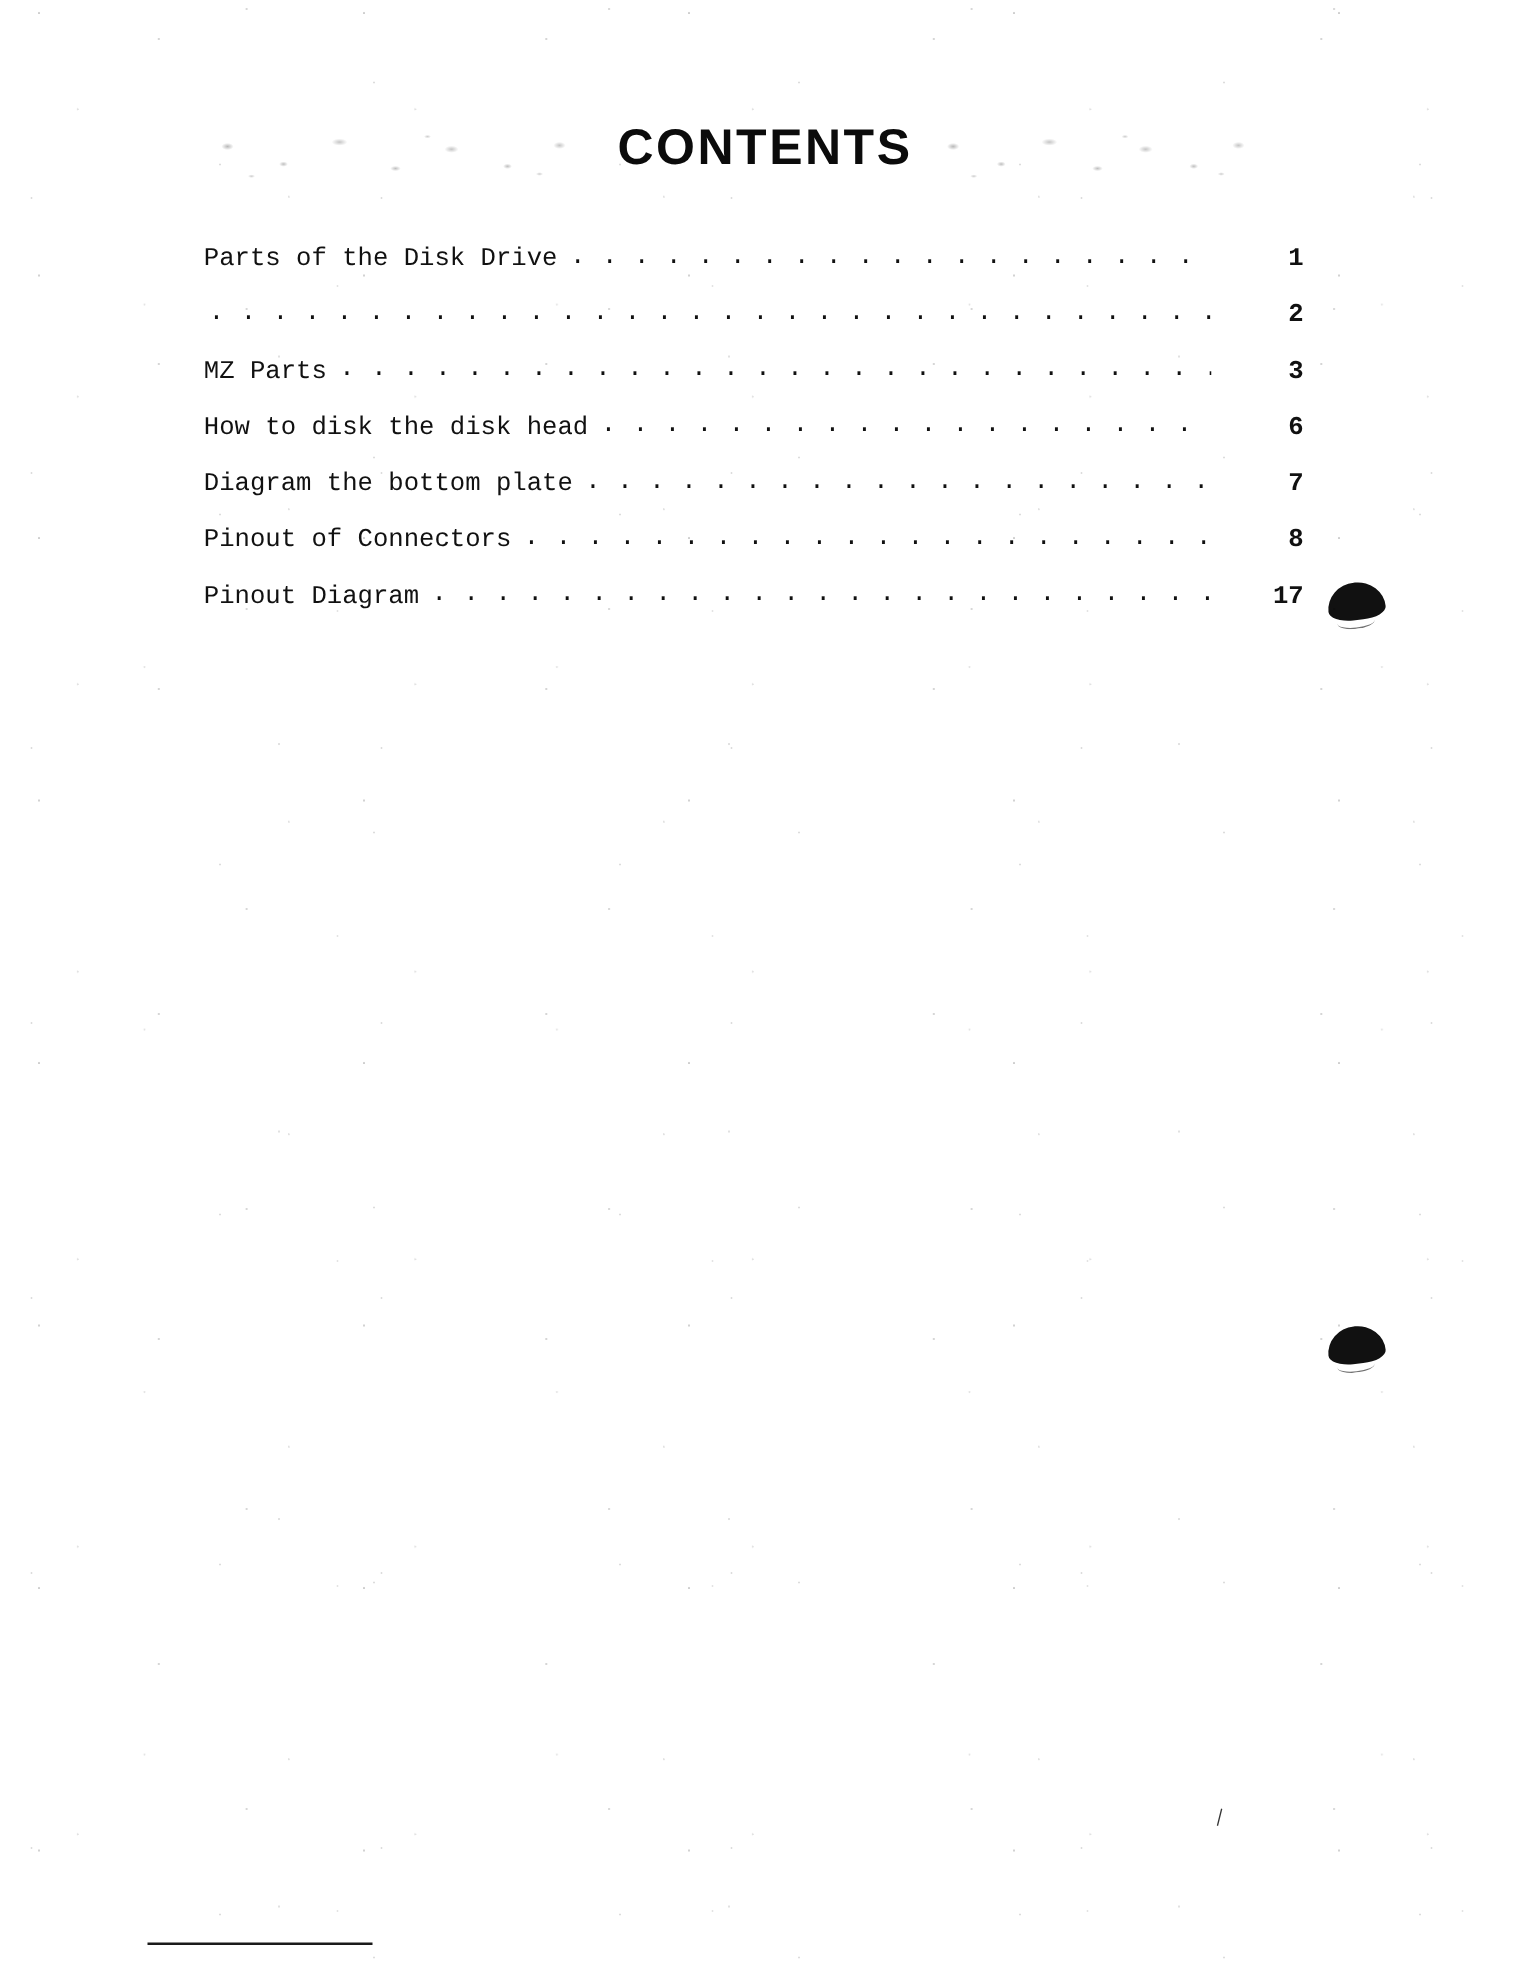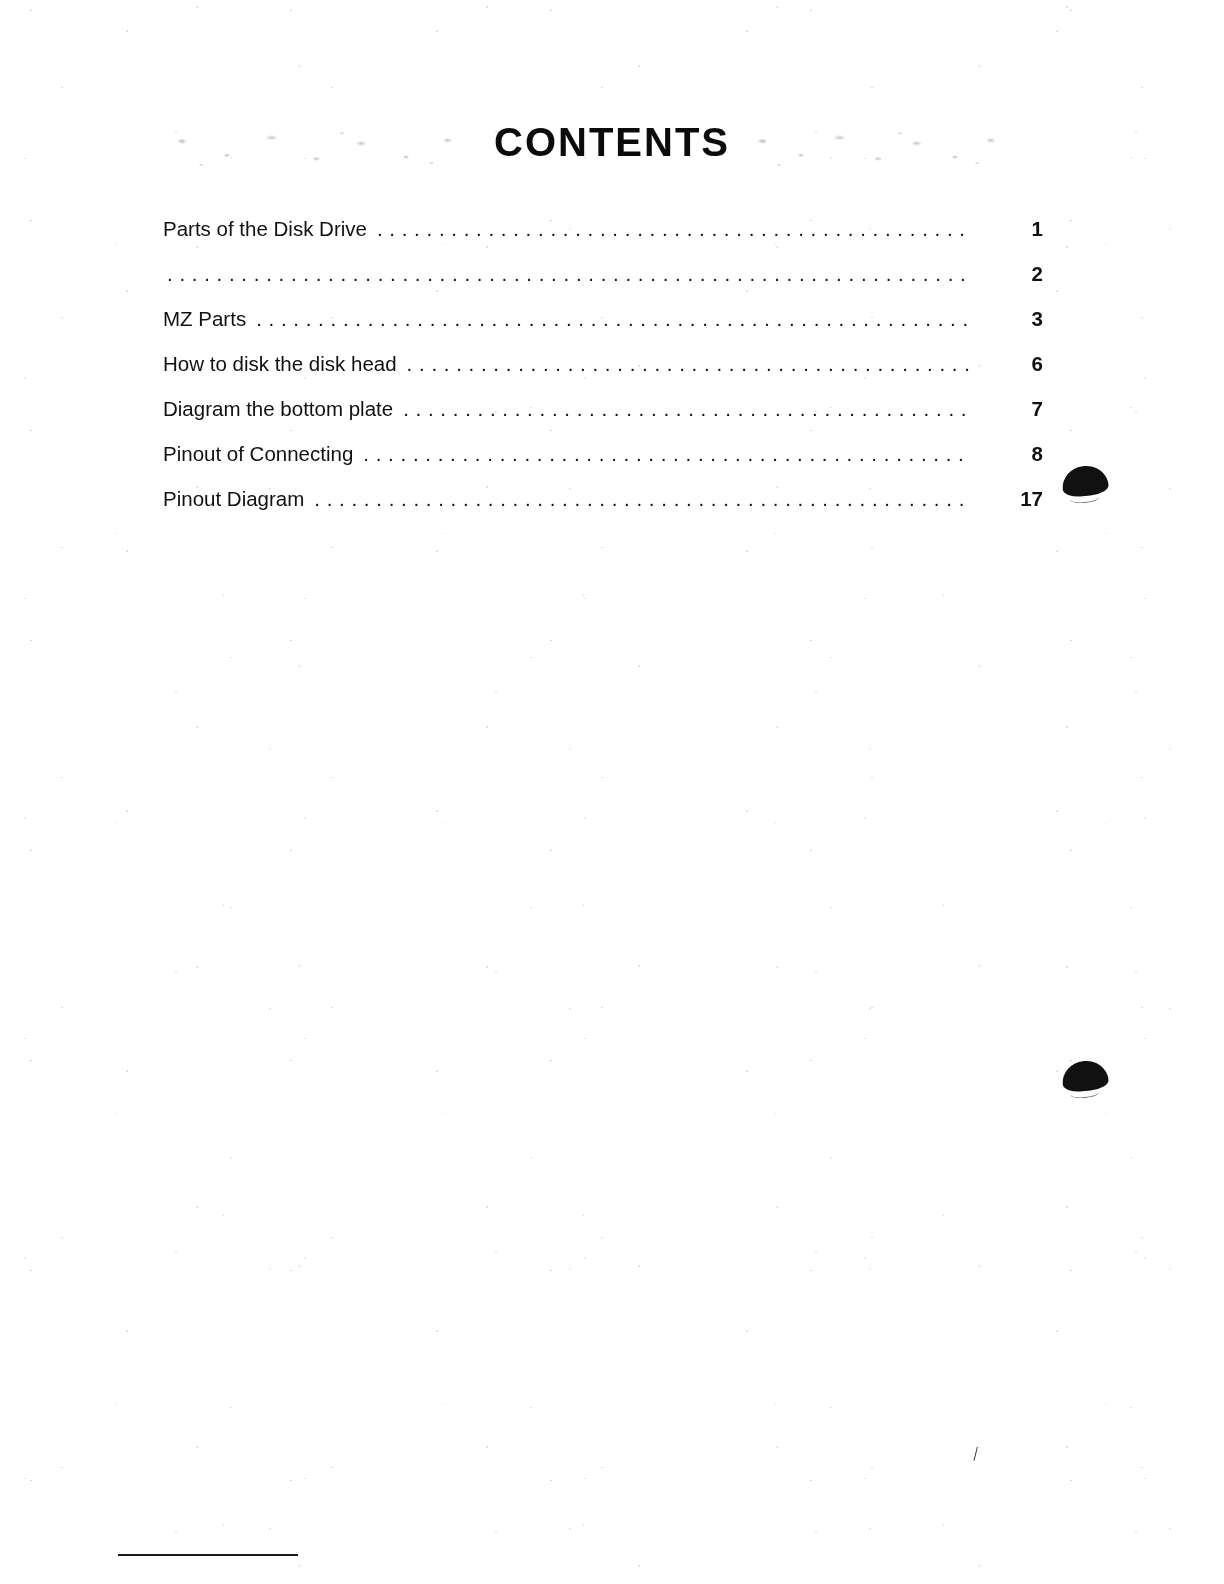--- a/index.html
+++ b/index.html
@@ -44,21 +44,20 @@
     inset: 0;
   }
 
   
   .heading-row {
     position: absolute;
     left: 0;
     top: 96px;
     width: 1224px;
     height: 62px;
-    margin-top: 24px;
   }
   .contents-title {
     position: absolute;
     left: 0;
     top: 0;
     width: 1224px;
     text-align: center;
     font-size: 40px;
     font-weight: bold;
     letter-spacing: 2px;
@@ -86,25 +85,26 @@
 
   
   .toc {
     position: absolute;
     left: 163px;
     top: 196px;
     width: 880px;
   }
   .toc-row {
     display: flex;
-    align-items: flex-end;
+    align-items: flex-start;
     height: 45px;
     font-size: 20.5px;
     color: #111111;
     white-space: nowrap;
+    font-family: Liberation Mono, monospace;
   }
   .toc-label {
     flex: 0 0 auto;
     padding-right: 6px;
   }
   .toc-dots {
     flex: 1 1 auto;
     overflow: hidden;
     height: 1em;
     position: relative;
@@ -202,21 +202,21 @@
       <span class="toc-page">6</span>
     </div>
 
     <div class="toc-row">
       <span class="toc-label">Diagram the bottom plate</span>
       <span class="toc-dots"></span>
       <span class="toc-page">7</span>
     </div>
 
     <div class="toc-row">
-      <span class="toc-label">Pinout of Connecting</span>
+      <span class="toc-label">Pinout of Connectors</span>
       <span class="toc-dots"></span>
       <span class="toc-page">8</span>
     </div>
 
 
     <div class="toc-row">
       <span class="toc-label">Pinout Diagram</span>
       <span class="toc-dots"></span>
       <span class="toc-page">17</span>
     </div>

